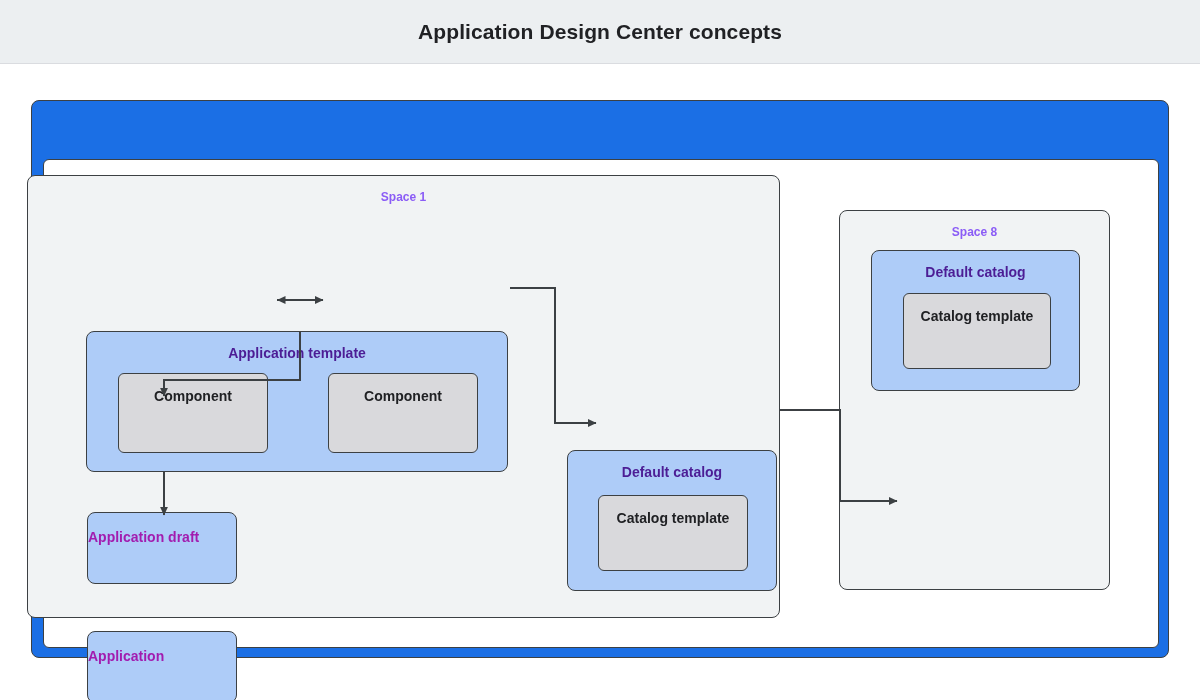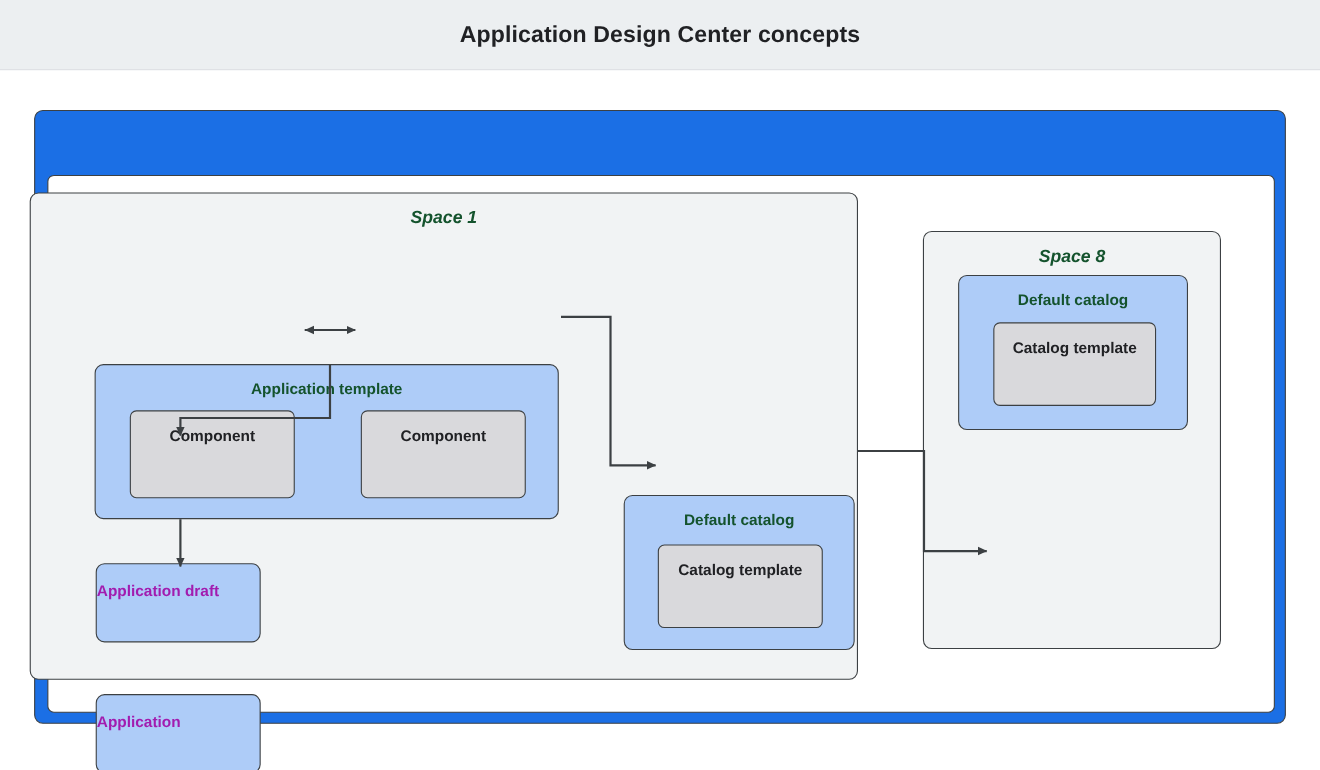--- a/index.html
+++ b/index.html
@@ -80,43 +80,42 @@
   .space-box {
     background: #f1f3f4;
     border: 1px solid #3c4043;
     border-radius: 8px;
   }
   .space-label {
     position: absolute;
     left: 0; top: 14px;
     width: 100%;
     text-align: center;
-    font-size: 16px;
-    font-weight: bold;
-    color: #14532d;
-    font-style: italic;
+    font-size: 12px;
+    font-weight: bold;
+    color: #8b5cf6;
   }
 
   #space1 { left: 27px; top: 111px; width: 753px; height: 443px; }
   #space2 { left: 839px; top: 146px; width: 271px; height: 380px; }
 
   
   .blue-box {
     background: #aeccf8;
     border: 1px solid #3c4043;
     border-radius: 8px;
   }
   .blue-label {
     position: absolute;
     left: 0; top: 13px;
     width: 100%;
     text-align: center;
     font-size: 14px;
     font-weight: bold;
-    color: #14532d;
+    color: #4c1d95;
   }
   
   .blue-plain-label {
     position: absolute;
     left: 0; top: 16px;
     width: 100%;
     text-align: left;
     font-size: 14px;
     font-weight: bold;
     color: #a21caf;

